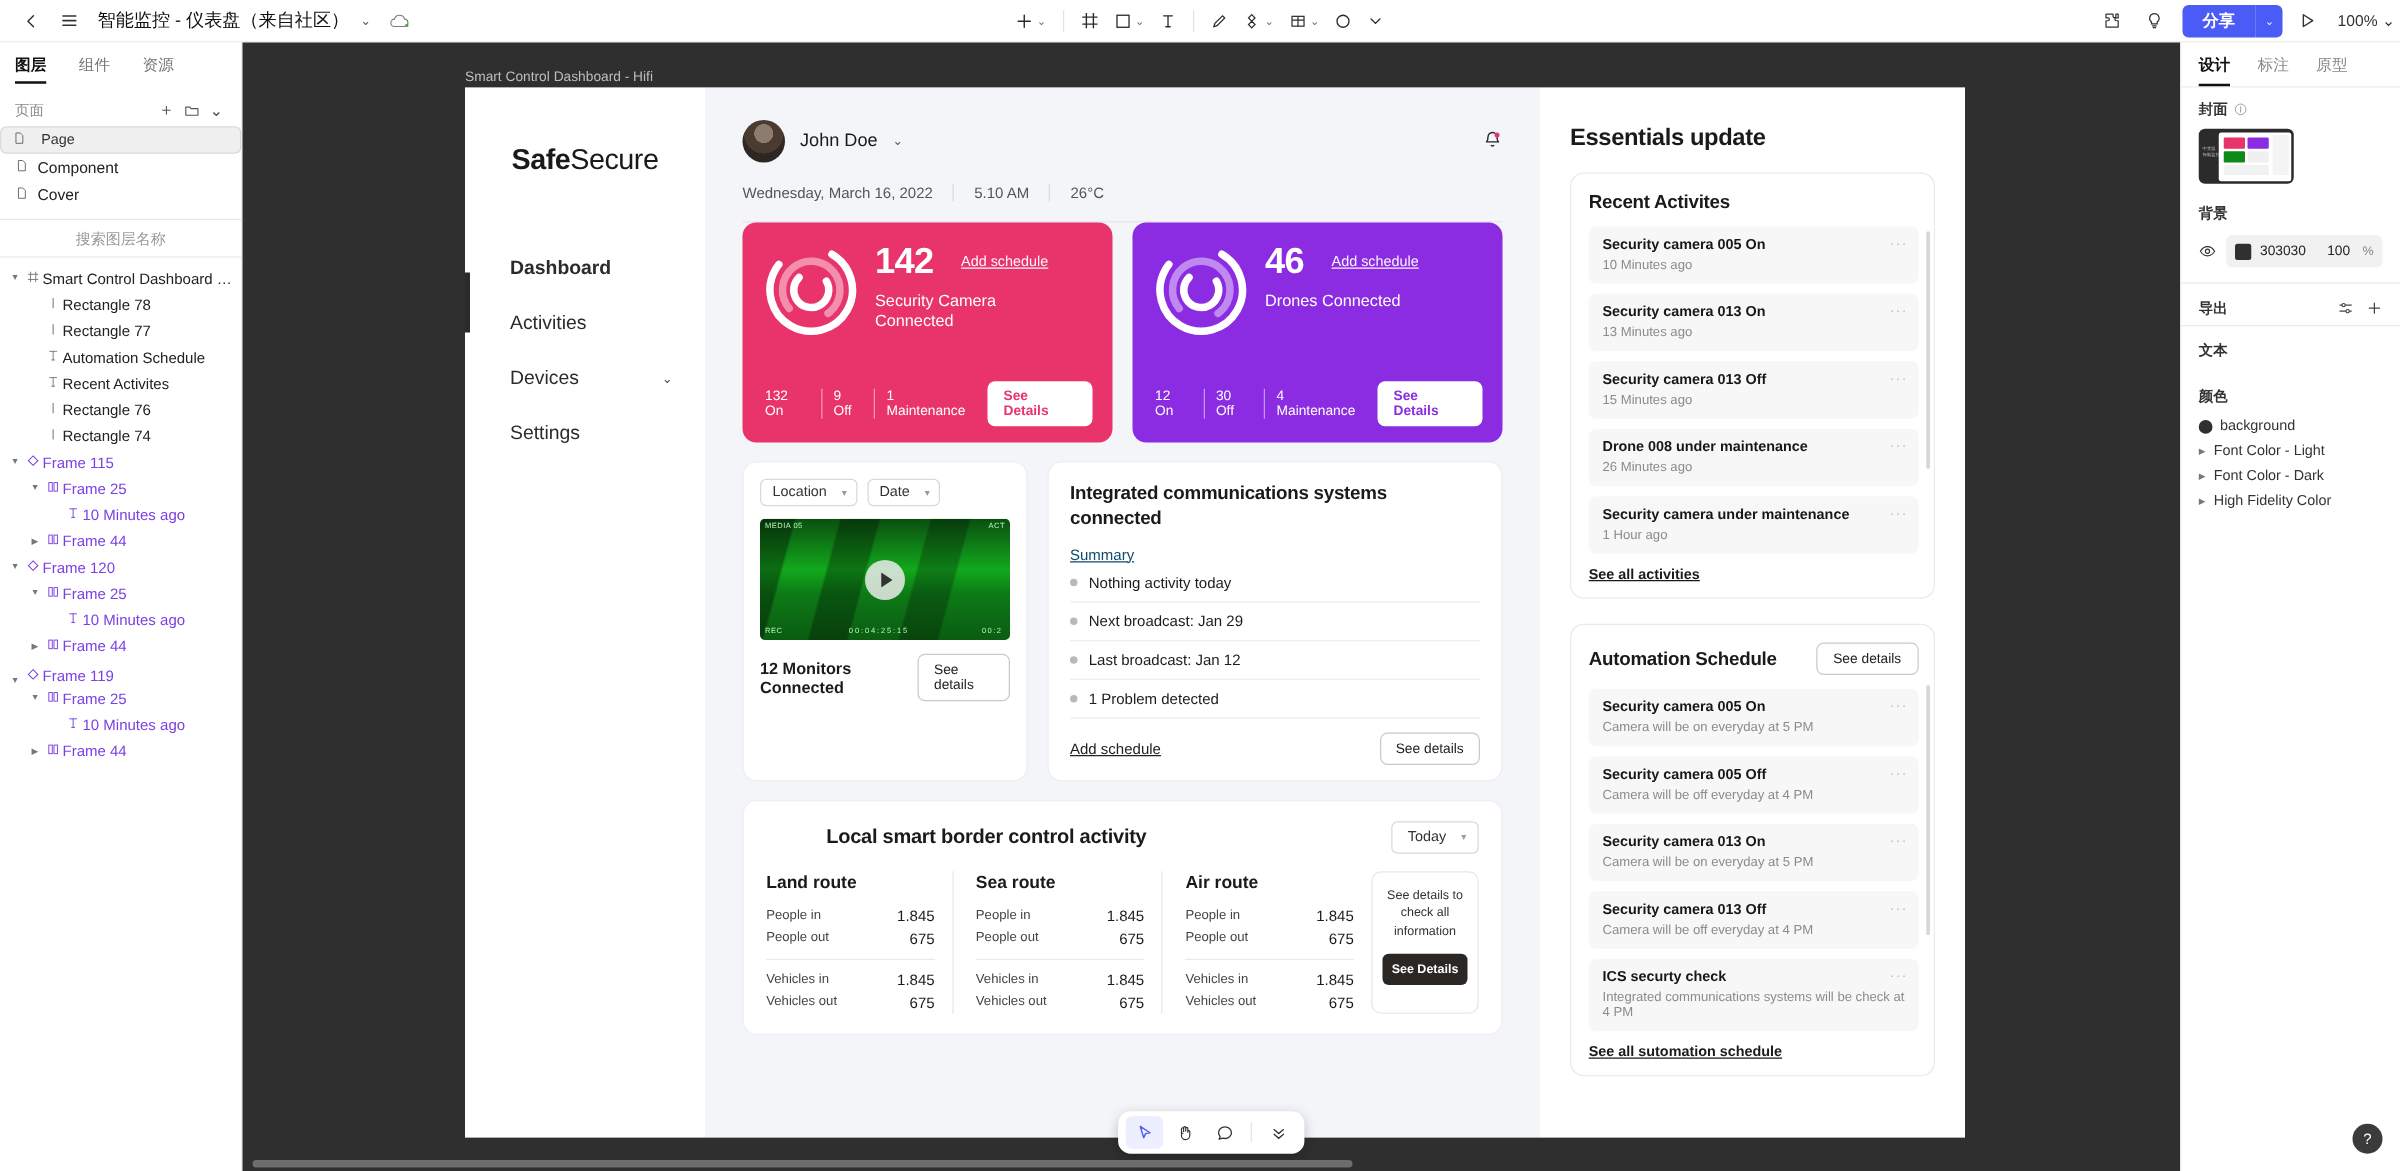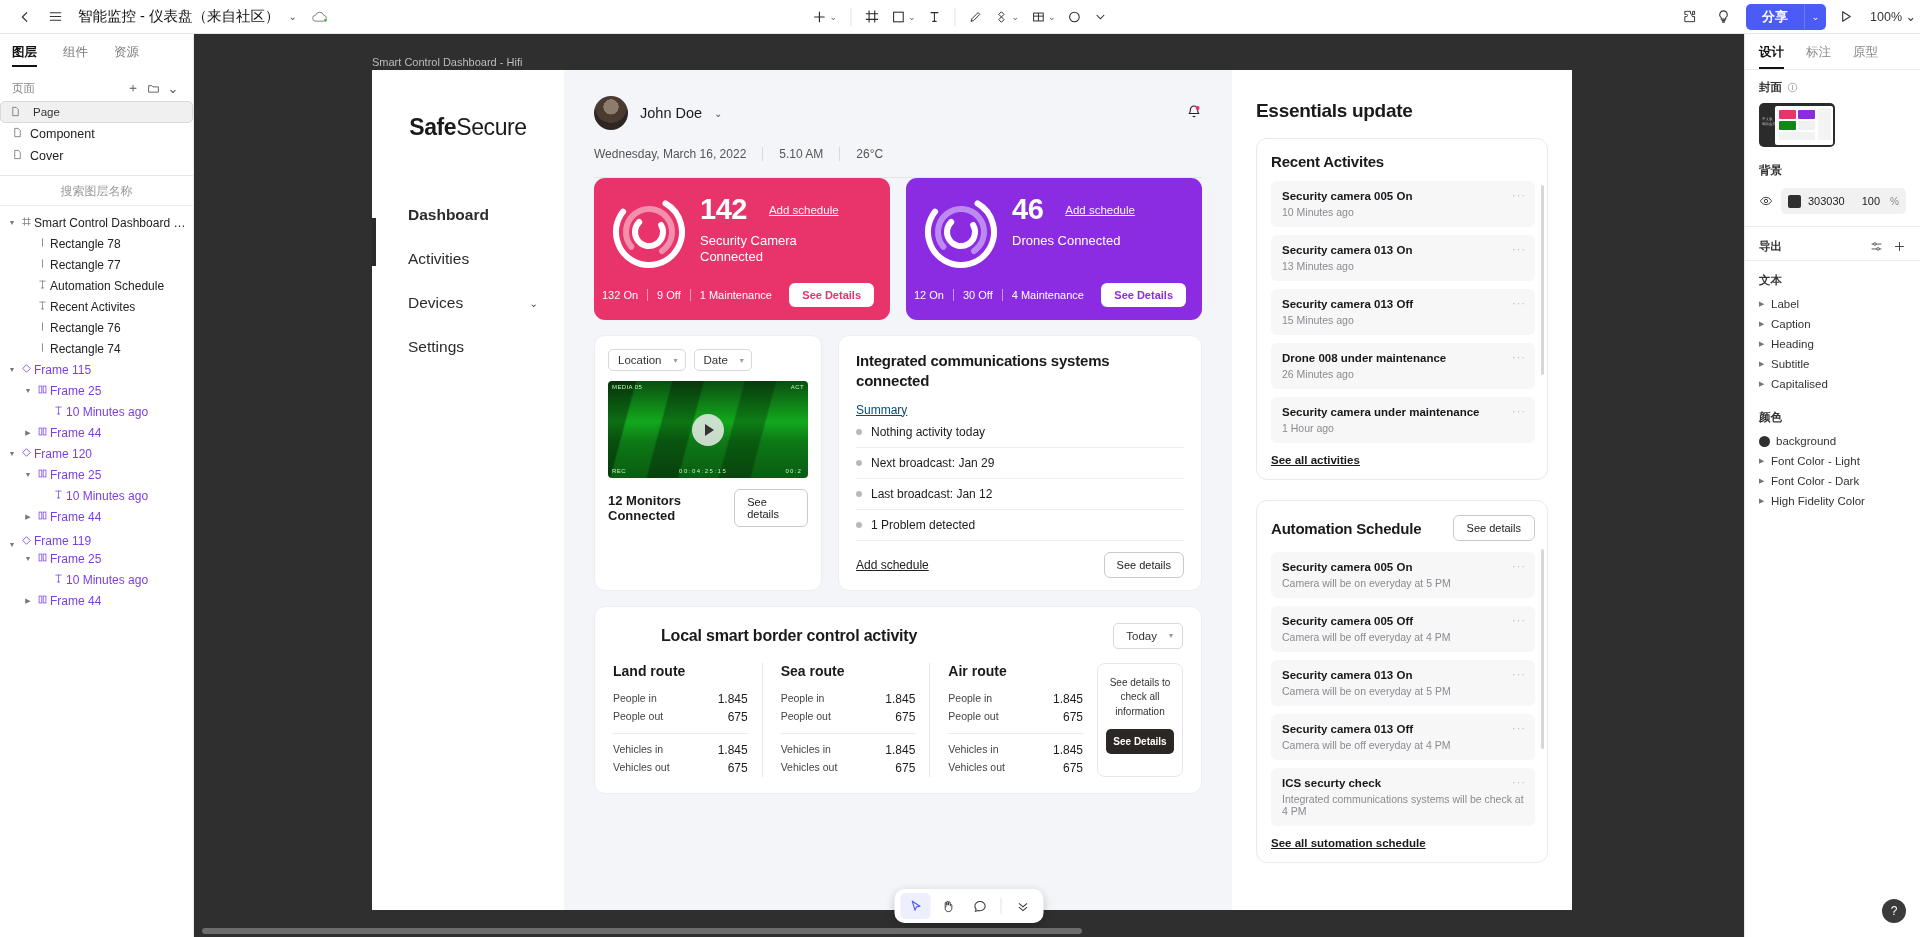--- a/index.html
+++ b/index.html
@@ -129,30 +129,30 @@
   }
   .meta-row .m{ padding-right:16px;}
   .meta-row .m+.m{ padding-left:16px; border-left:1px solid #d9d9d9;}
   .bell{ margin-left:auto; position:relative; cursor:pointer;}
   .hr{ height:1px; background:#e3e4ea; margin:16px 0 0 0;}
   .h-summary{ font-size:21px; font-weight:700; letter-spacing:-0.3px; margin:18px 0 16px 0; color:#121212;}
 
   .stats{ display:flex; gap:16px;}
   .stat{
     flex:1; border-radius:11px; padding:17px 18px 28px 18px; color:#fff; position:relative;
-    height:142px;
+    height:176px;
   }
   .stat .top{ display:flex; align-items:flex-start; gap:14px;}
   .rings{ width:74px; height:74px; flex:none; position:relative;}
   .stat .num{ font-size:29px; font-weight:700; line-height:1; letter-spacing:-0.5px;}
   .stat .numrow{ display:flex; align-items:center; gap:22px;}
   .stat .addsch{ font-size:11.5px; text-decoration:underline; cursor:pointer; opacity:.95;}
   .stat .lbl{ font-size:13px; margin-top:9px; line-height:1.25; max-width:130px;}
   .stat .bottom{
-    position:absolute; left:8px; right:16px; bottom:13px;
+    position:absolute; left:18px; right:16px; bottom:13px;
     display:flex; align-items:center; font-size:11px;
   }
   .stat .bottom .b{ padding:0 9px;}
   .stat .bottom .b:first-child{ padding-left:0;}
   .stat .bottom .b+.b{ border-left:1px solid rgba(255,255,255,.5);}
   .seedet{
     margin-left:auto; background:#fff; border-radius:6px; padding:6px 13px;
     font-size:11px; font-weight:700; cursor:pointer;
   }
 
@@ -982,42 +982,20 @@
           <circle cx="10" cy="11" r="1.6" fill="#fff" stroke="#444" stroke-width="1.1"></circle>
         </svg>
       <svg width="13" height="13" viewBox="0 0 16 16">
           <path d="M8 3v10M3 8h10" stroke="#444" stroke-width="1.2" stroke-linecap="round"></path>
         </svg>
     </span>
   </div>
   <div class="rp-div"></div>
 
   <div class="rp-sec-h">文本</div>
-  <div id="text-styles">
-      <div class="rp-row">
-        <span class="ar">▶</span>
-        <span>Label</span>
-      </div>
-      <div class="rp-row">
-        <span class="ar">▶</span>
-        <span>Caption</span>
-      </div>
-      <div class="rp-row">
-        <span class="ar">▶</span>
-        <span>Heading</span>
-      </div>
-      <div class="rp-row">
-        <span class="ar">▶</span>
-        <span>Subtitle</span>
-      </div>
-      <div class="rp-row">
-        <span class="ar">▶</span>
-        <span>Capitalised</span>
-      </div>
-    </div>
 
   <div class="rp-sec-h" style="padding-top:16px;">颜色</div>
   <div id="color-styles">
       <div class="rp-row">
         <span class="cdot" style="background: rgb(48, 48, 48);"></span>
         <span>background</span>
       </div>
       <div class="rp-row">
         <span class="ar">▶</span>
         <span>Font Color - Light</span>

